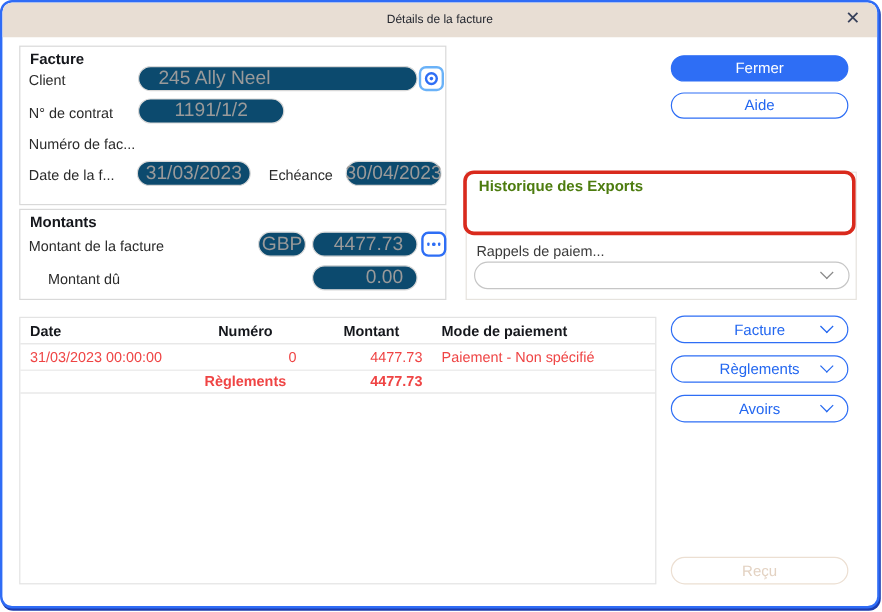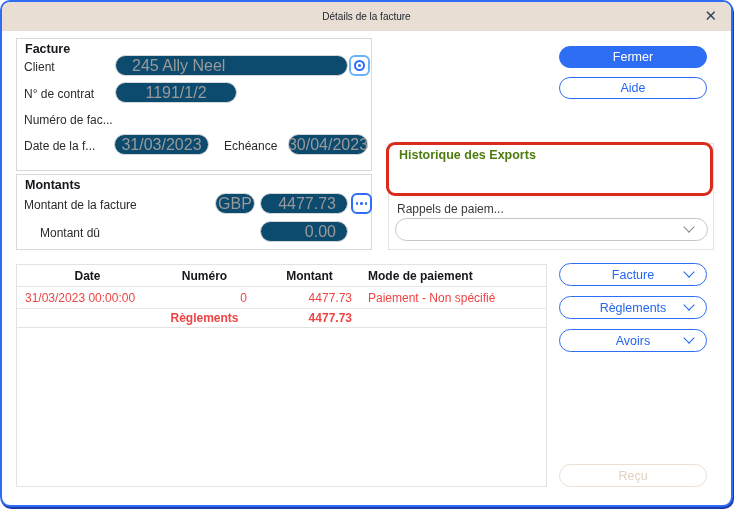--- a/index.html
+++ b/index.html
@@ -68,21 +68,21 @@
   }
   .dropdown .chev { position:absolute; right:14px; top:8px; color:#8a8a8a; }
   .table-panel { position:absolute; left:14px; top:262px; width:531px; height:223px; border:1px solid #e3e3e3; background:#fff; }
   .trow {
     display:grid; grid-template-columns:135px 105px 105px 1fr;
     align-items:center; width:100%;
   }
   .trow > div { padding:0 2px; font-size:12px; color:#ef4444; white-space:nowrap; overflow:hidden; }
   .thead { height:22px; border-bottom:1px solid #e3e3e3; font-weight:bold; }
   .thead > div { font-weight:bold; color:#15171c; }
-  .thead .c1 { padding-left:8px; text-align:center; }
+  .thead .c1 { padding-left:8px; text-align:left; }
   .thead .c2, .thead .c3 { text-align:center; }
   .thead .c4 { text-align:left; padding-left:6px; }
   .tdata { height:22px; border-bottom:1px solid #e9e9e9; }
   .tdata .c1 { padding-left:8px; }
   .tdata .c2, .tdata .c3 { text-align:right; padding-right:10px; }
   .tdata .c4 { padding-left:6px; }
   .ttotal { height:19px; border-bottom:1px solid #e3e3e3; }
   .ttotal .c2 { text-align:center; font-weight:bold; }
   .ttotal .c3 { text-align:right; padding-right:10px; font-weight:bold; }
 </style>

